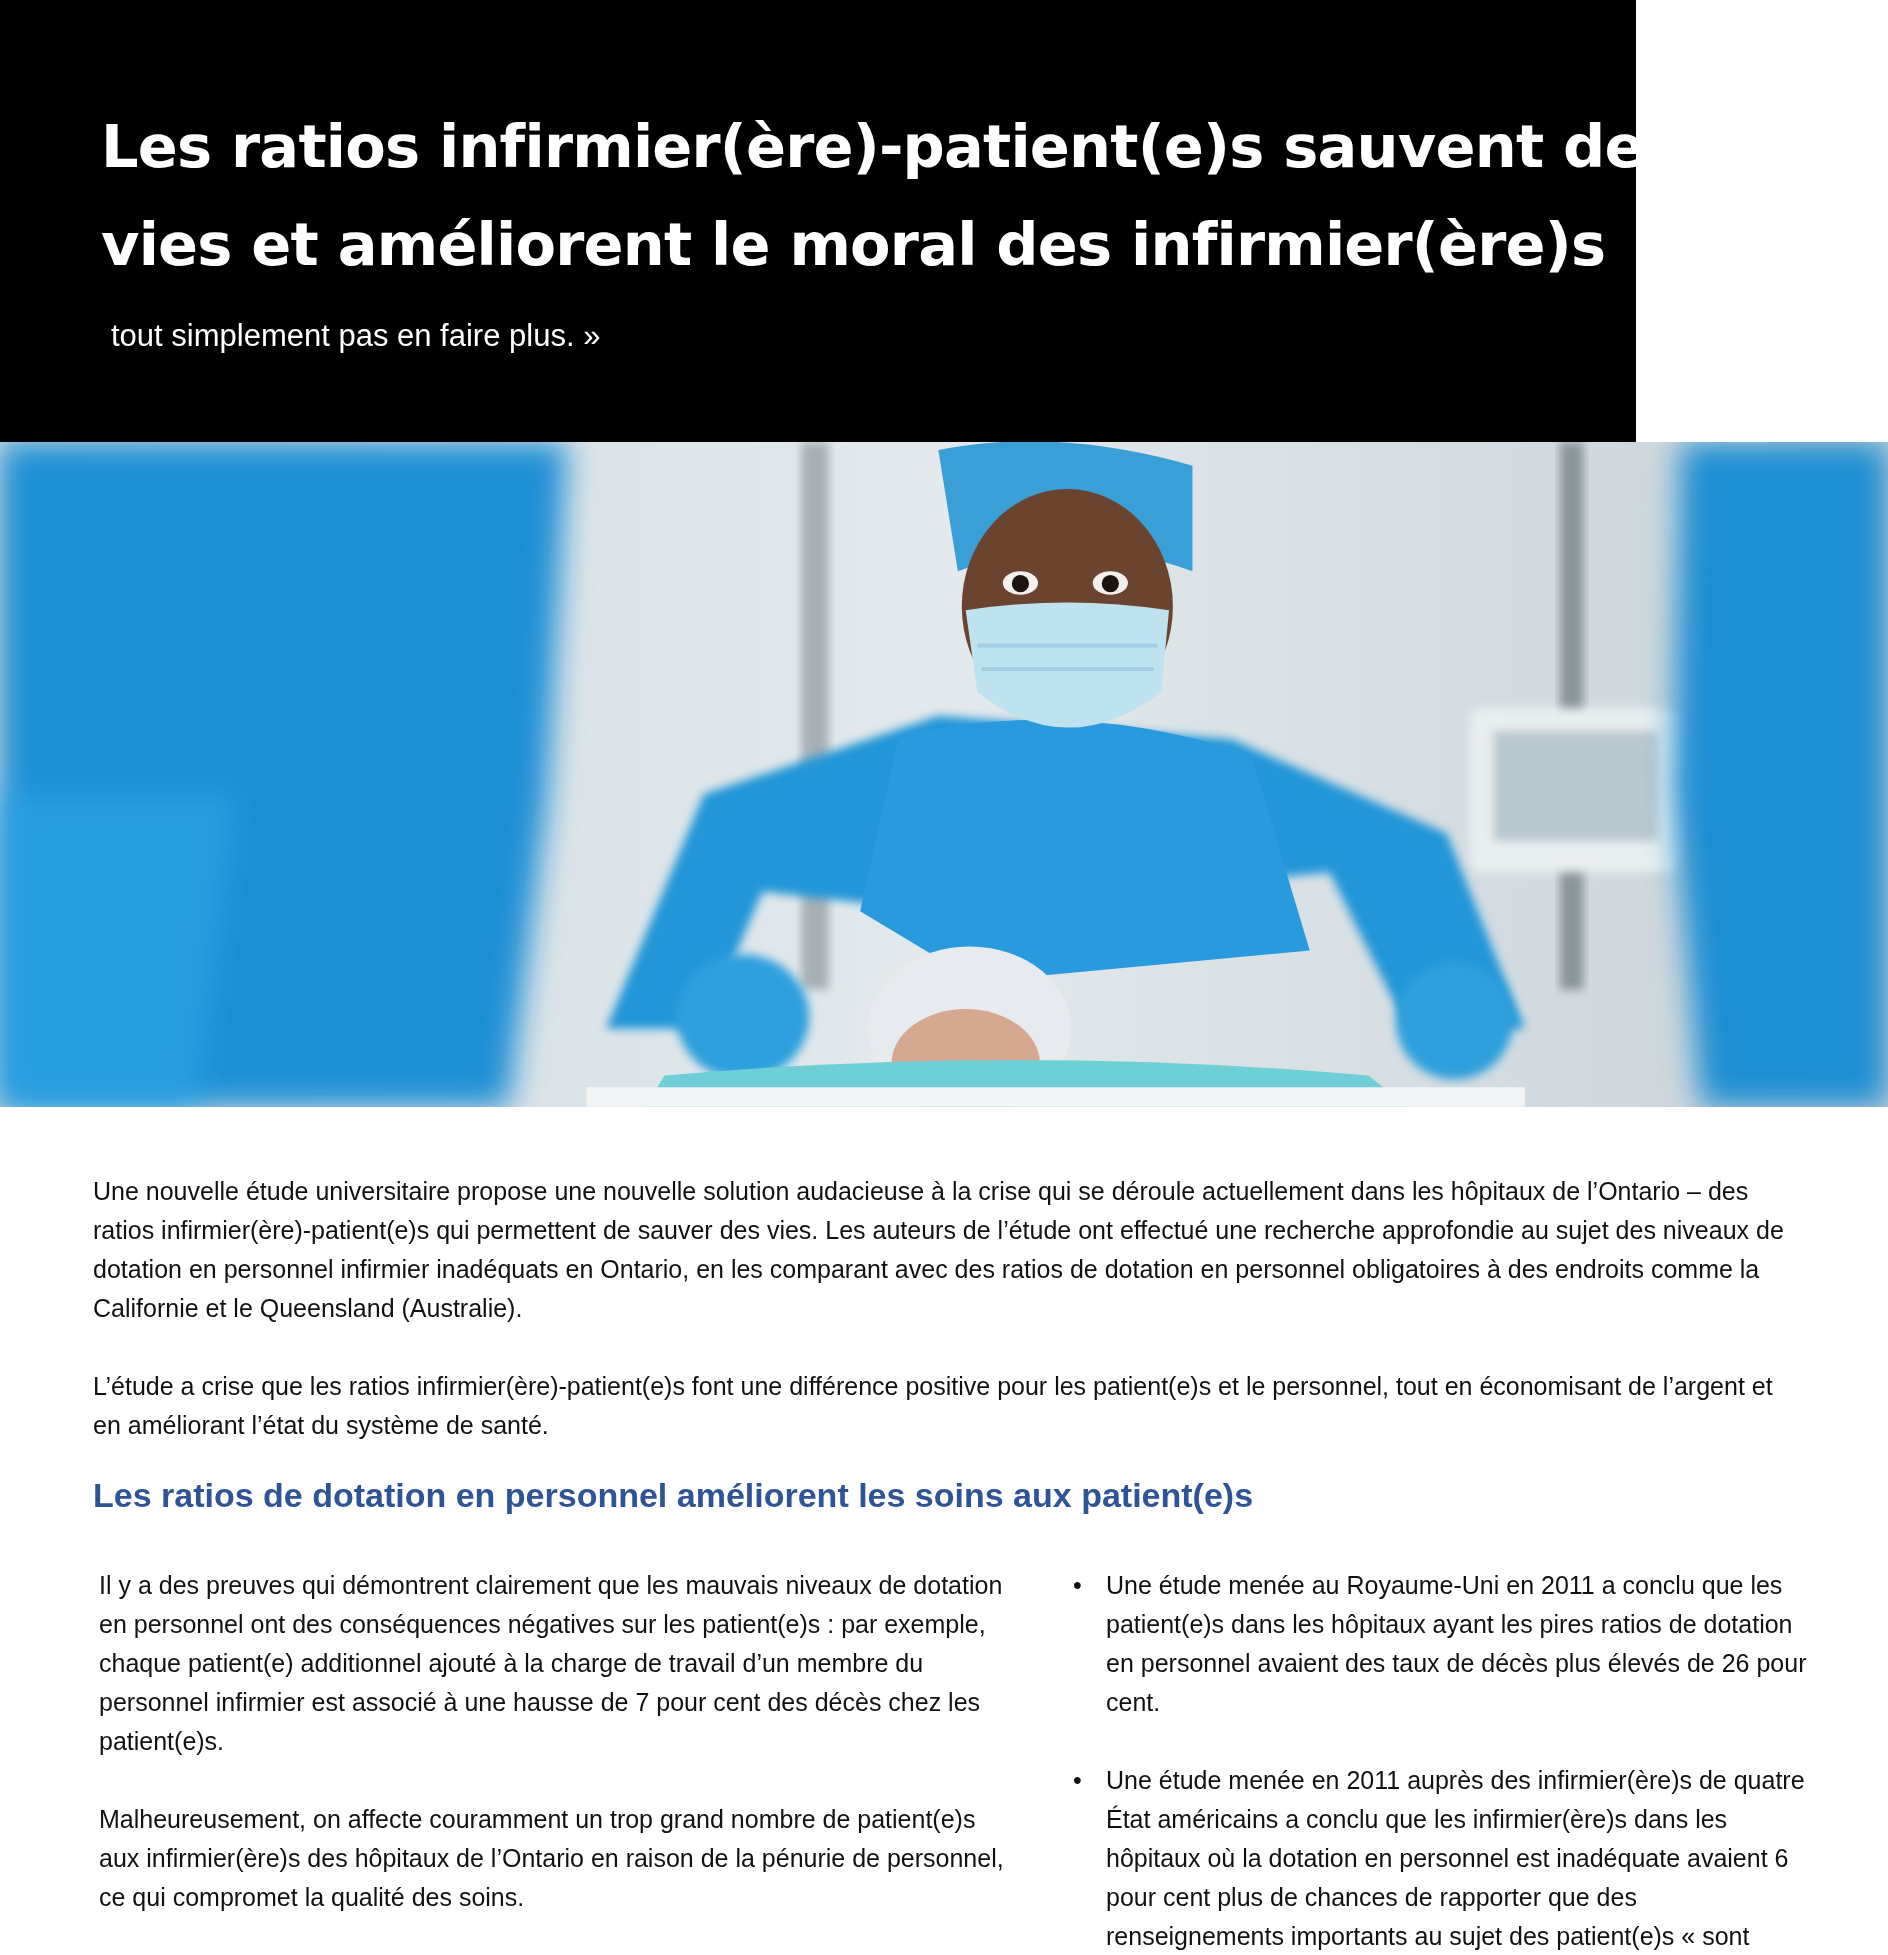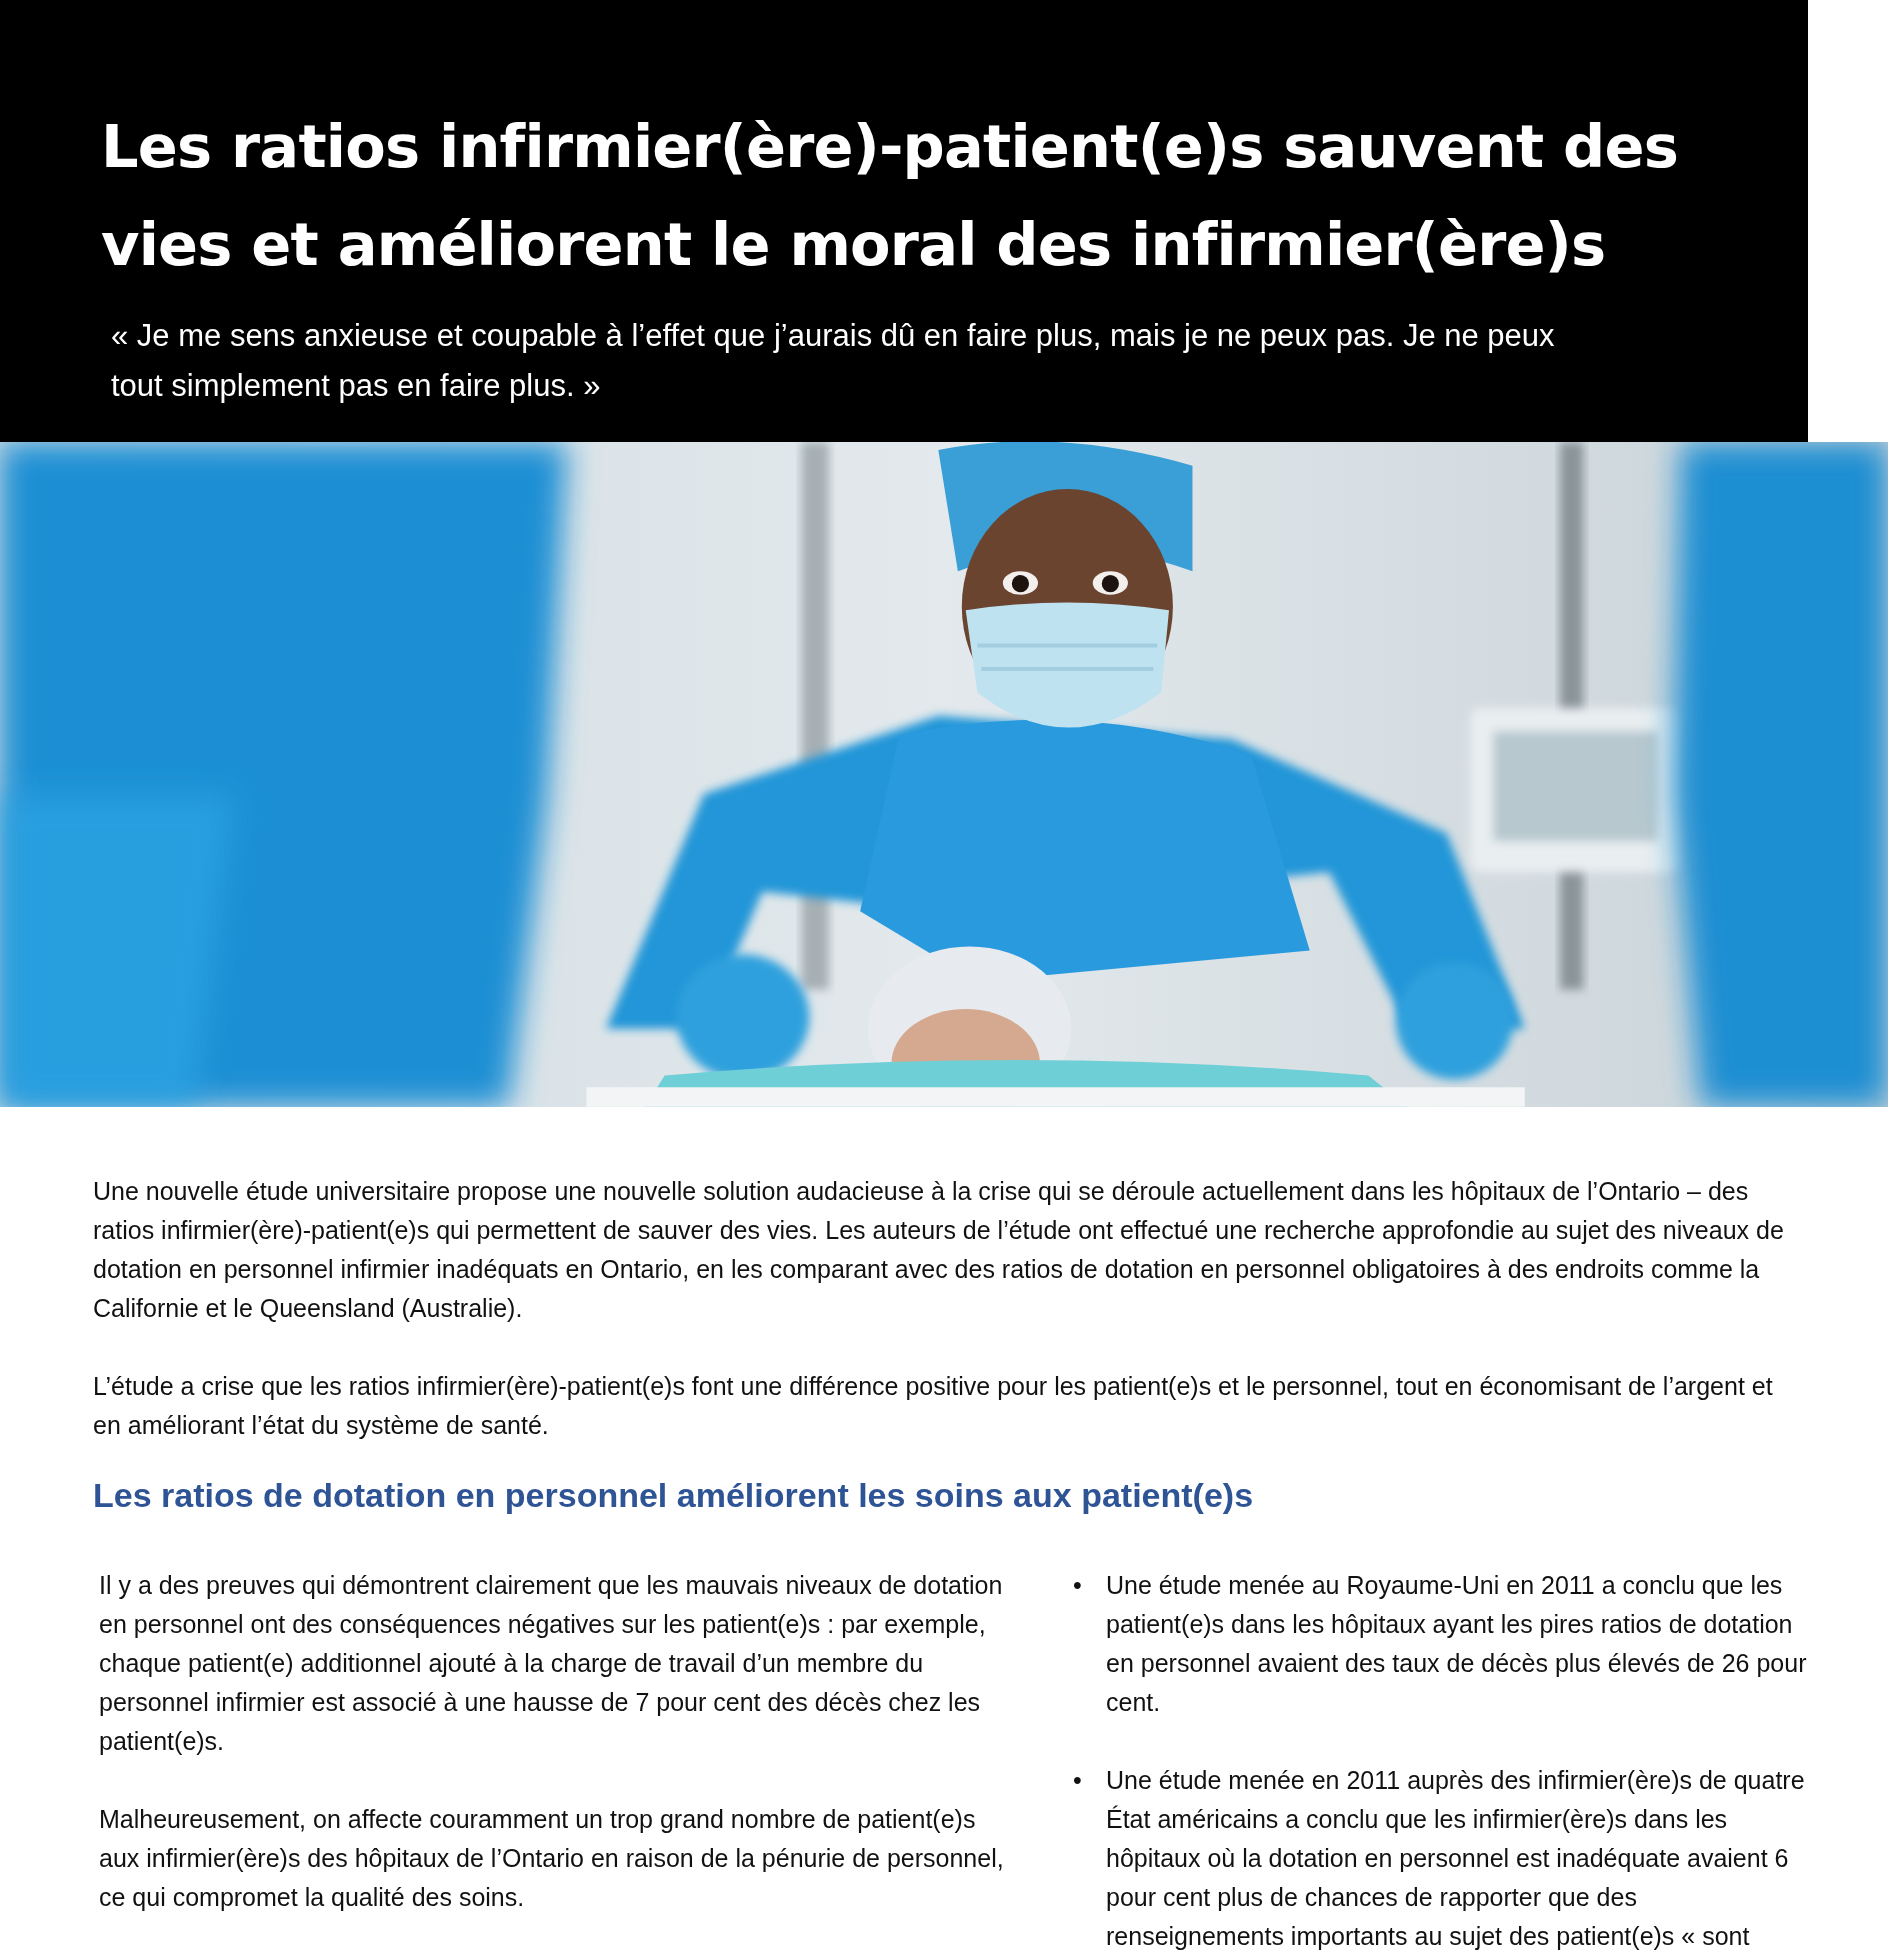--- a/index.html
+++ b/index.html
@@ -2,21 +2,21 @@
 <html style="font-size:6.3px"><head>
 <meta charset="utf-8">
 <style>
   html, body { margin: 0; padding: 0; }
   body {
     width: 1888px; height: 2444px; background: #ffffff;
     font-family: "Liberation Sans", sans-serif; color: #111;
     position: relative; overflow: hidden;
   }
   .header {
-    position: absolute; left: 0; top: 0; width: 1808px; height: 442px;
+    position: absolute; left: 0; top: 0; width: 1636px; height: 442px;
     background: #000;
   }
   .title {
     position: absolute; left: 101px; top: 98px; width: 1721px;
     color: #fff; font-family: "DejaVu Sans", sans-serif; font-weight: bold;
     font-size: 59px; line-height: 98px; letter-spacing: -0.8px;
   }
   .header-quote {
     position: absolute; left: 111px; top: 311px; width: 1721px;
     color: #fff; font-family: "Liberation Sans", sans-serif;
@@ -43,21 +43,20 @@
 </style>
 </head>
 <body>
 
 <div class="header">
   <div class="title">
     <div>Les ratios infirmier(ère)-patient(e)s sauvent des</div>
     <div>vies et améliorent le moral des infirmier(ère)s</div>
   </div>
   <div class="header-quote">
-    <div>« Je me sens anxieuse et coupable à l’effet que j’aurais dû en faire plus, mais je ne peux pas. Je ne peux</div>
     <div>tout simplement pas en faire plus. »</div>
   </div>
 </div>
 
 <div class="photo">
   <svg width="1888" height="665" viewBox="0 0 4829 1700">
     <defs>
       <filter id="blur1" x="-20%" y="-20%" width="140%" height="140%">
           <feGaussianBlur stdDeviation="40"></feGaussianBlur>
         </filter>

